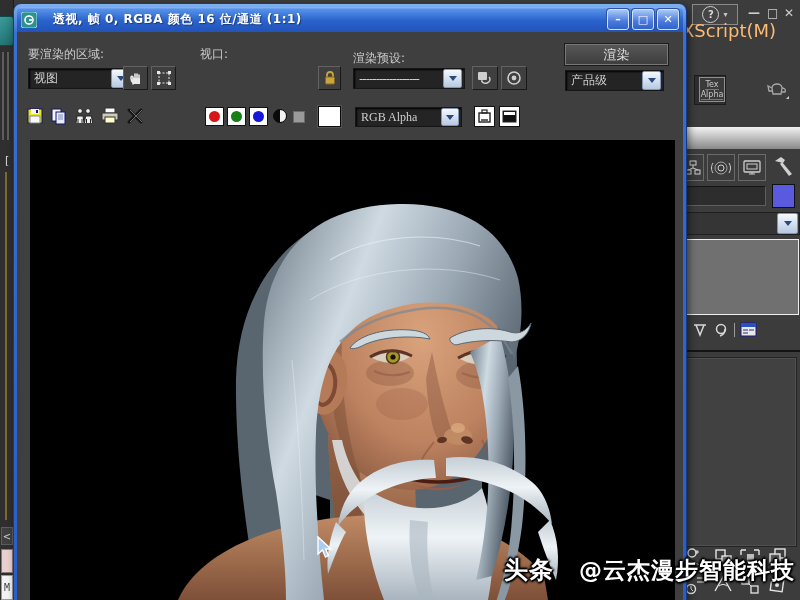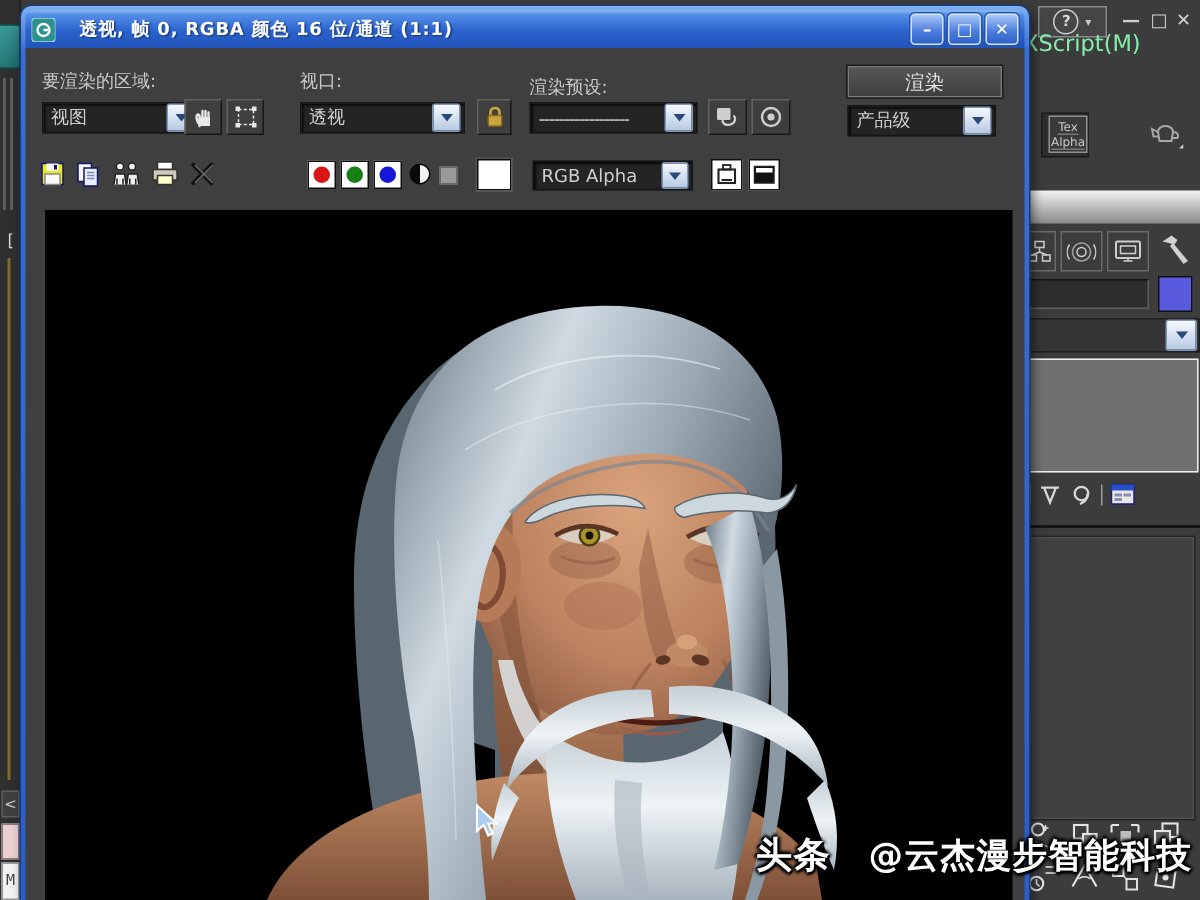--- a/index.html
+++ b/index.html
@@ -7,21 +7,21 @@
           font-family:"DejaVu Sans","Liberation Sans",sans-serif;}
   .abs{position:absolute;box-sizing:border-box;}
   .lbl{color:#c9c9c9;font-size:12px;white-space:nowrap;}
   
   .mw-glyph{color:#cfcfcf;font-size:12px;font-weight:bold;}
   .helpbtn{width:46px;height:21px;border:1px solid #8a8a8a;background:#454545;display:flex;
            align-items:center;justify-content:center;gap:4px;color:#d8d8d8;font-size:11px;}
   .qmark{width:15px;height:15px;border:1px solid #cfcfcf;border-radius:50%;display:flex;
          align-items:center;justify-content:center;font-size:10px;font-weight:bold;}
   .caret{font-size:8px;color:#c8c8c8;}
-  .menu-item{color:#86efac;font-size:15px;}
+  .menu-item{color:#fdba74;font-size:18px;}
   .tb-btn{border:1px solid #1c1c1c;background:#2e2e2d;display:flex;align-items:center;justify-content:center;}
   .tb-btn.flat{border:1px solid transparent;background:transparent;}
   .textools{border:1px solid #909090;background:#3a3a3a;color:#c8c8c8;font-size:8px;line-height:9px;
             display:flex;flex-direction:column;align-items:center;justify-content:center;}
   .textools span{border-bottom:1px solid #777;}
   .gradband{background:linear-gradient(#f2f2f2,#898989);}
   .cmdtab{border:1px solid #6a6a6a;background:#3c3c3c;display:flex;align-items:center;justify-content:center;}
   .namefield{background:#2d2d2d;border-top:1px solid #151515;border-left:1px solid #151515;
              border-bottom:1px solid #5e5e5e;border-right:1px solid #5e5e5e;}
   .swatch{background:#5a5ade;border:1px solid #111;}
@@ -279,26 +279,20 @@
   <div class="abs tbtn" style="left:151px;top:66px;width:25px;height:24px;">
     <svg width="16" height="16" viewBox="0 0 16 16">
       <rect x="3" y="3" width="10" height="10" fill="none" stroke="#e8e8e8" stroke-dasharray="2 1.5"></rect>
       <rect x="1" y="1" width="3" height="3" fill="#e8e8e8"></rect>
         <rect x="12" y="1" width="3" height="3" fill="#e8e8e8"></rect>
       <rect x="1" y="12" width="3" height="3" fill="#e8e8e8"></rect>
         <rect x="12" y="12" width="3" height="3" fill="#e8e8e8"></rect>
     </svg>
   </div>
 
-  <div class="abs ddrw" style="left:200px;top:68px;width:110px;height:21px;">
-    <span class="txt">透视</span>
-    <span class="ddbtn" style="width:17px;height:17px;">
-        <span class="chev"></span>
-      </span>
-  </div>
   <div class="abs tbtn" style="left:318px;top:66px;width:23px;height:24px;">
     <svg width="14" height="16" viewBox="0 0 14 16">
       <path d="M4,7 L4,5 C4,3 5,2 7,2 C9,2 10,3 10,5 L10,7" fill="none" stroke="#c9a43f" stroke-width="1.8"></path>
       <rect x="2.5" y="7" width="9" height="7" rx="1" fill="#c9a43f" stroke="#8a6a1a"></rect>
     </svg>
   </div>
 
   <div class="abs ddrw" style="left:353px;top:68px;width:112px;height:21px;">
     <span class="txt" style="letter-spacing:-1px;">------------------</span>
     <span class="ddbtn" style="width:17px;height:17px;">
@@ -361,21 +355,21 @@
   <div class="abs chanbtn" style="left:227px;top:107px;width:19px;height:19px;">
       <span class="dot" style="background:#168016"></span>
     </div>
   <div class="abs chanbtn" style="left:249px;top:107px;width:19px;height:19px;">
       <span class="dot" style="background:#1616d8"></span>
     </div>
   <span class="abs alphacirc" style="left:273px;top:109px;"></span>
   <span class="abs monobox" style="left:293px;top:111px;"></span>
   <div class="abs clearswatch" style="left:318px;top:106px;width:23px;height:21px;"></div>
 
-  <div class="abs ddrw" style="left:355px;top:107px;width:107px;height:20px;">
+  <div class="abs ddrw" style="left:355px;top:107px;width:107px;height:20px;font-family:Liberation Serif, serif;">
     <span class="txt">RGB Alpha</span>
     <span class="ddbtn" style="width:16px;height:16px;">
         <span class="chev"></span>
       </span>
   </div>
   <div class="abs chanbtn" style="left:474px;top:106px;width:21px;height:21px;background:#fff;">
     <svg width="15" height="15" viewBox="0 0 15 15">
       <rect x="2" y="4" width="11" height="9" fill="none" stroke="#222" stroke-width="1.4"></rect>
       <rect x="5" y="1" width="5" height="3" fill="none" stroke="#222" stroke-width="1.2"></rect>
       <path d="M4,11 L11,11" stroke="#222" stroke-width="1.4"></path>

